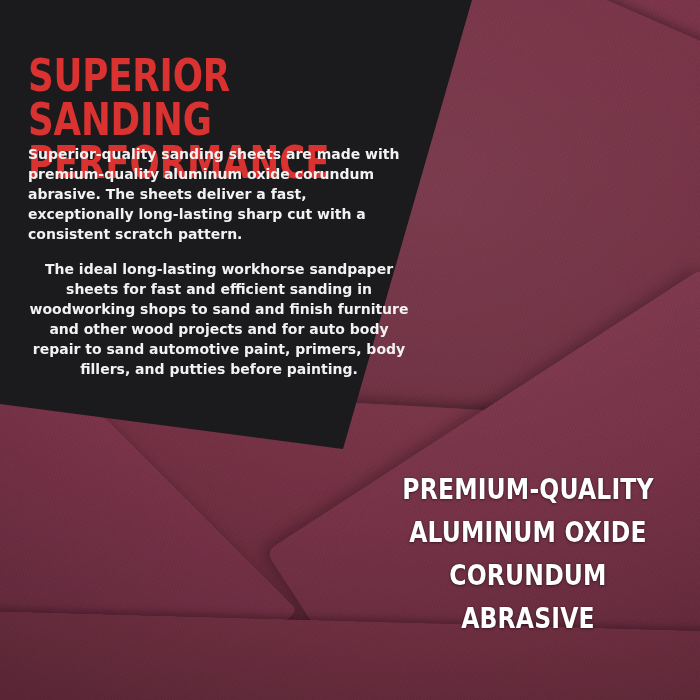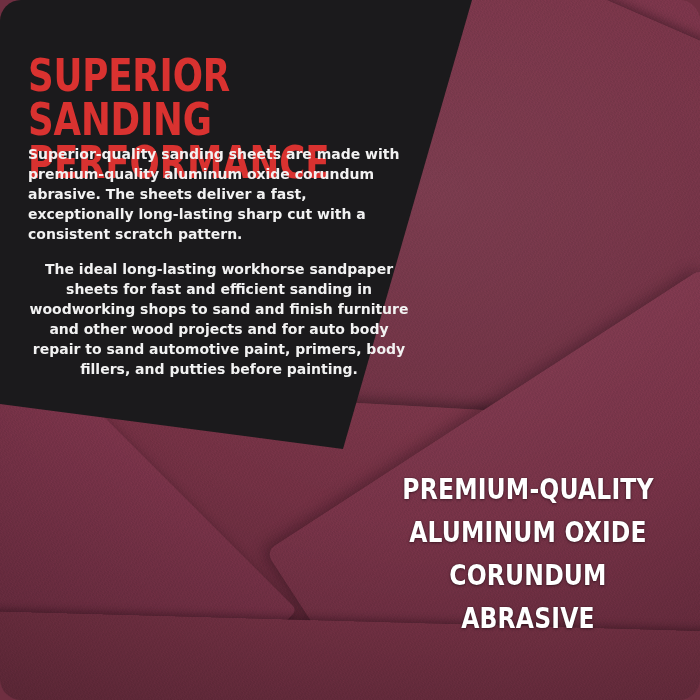--- a/index.html
+++ b/index.html
@@ -4,21 +4,20 @@
 <style>
   html,body{margin:0;padding:0;}
   body{
     width:700px;height:700px;overflow:hidden;
     font-family:"DejaVu Sans",sans-serif;
     background:#6f2f41;
   }
   #stage{
     position:relative;width:700px;height:700px;overflow:hidden;
     background:#733044;
-    border-radius:21px;
   }
 
   
   .photo{position:absolute;inset:0;overflow:hidden;}
 
   .sheet{position:absolute;}
 
   
   .sheet-base{
     inset:-10%;

